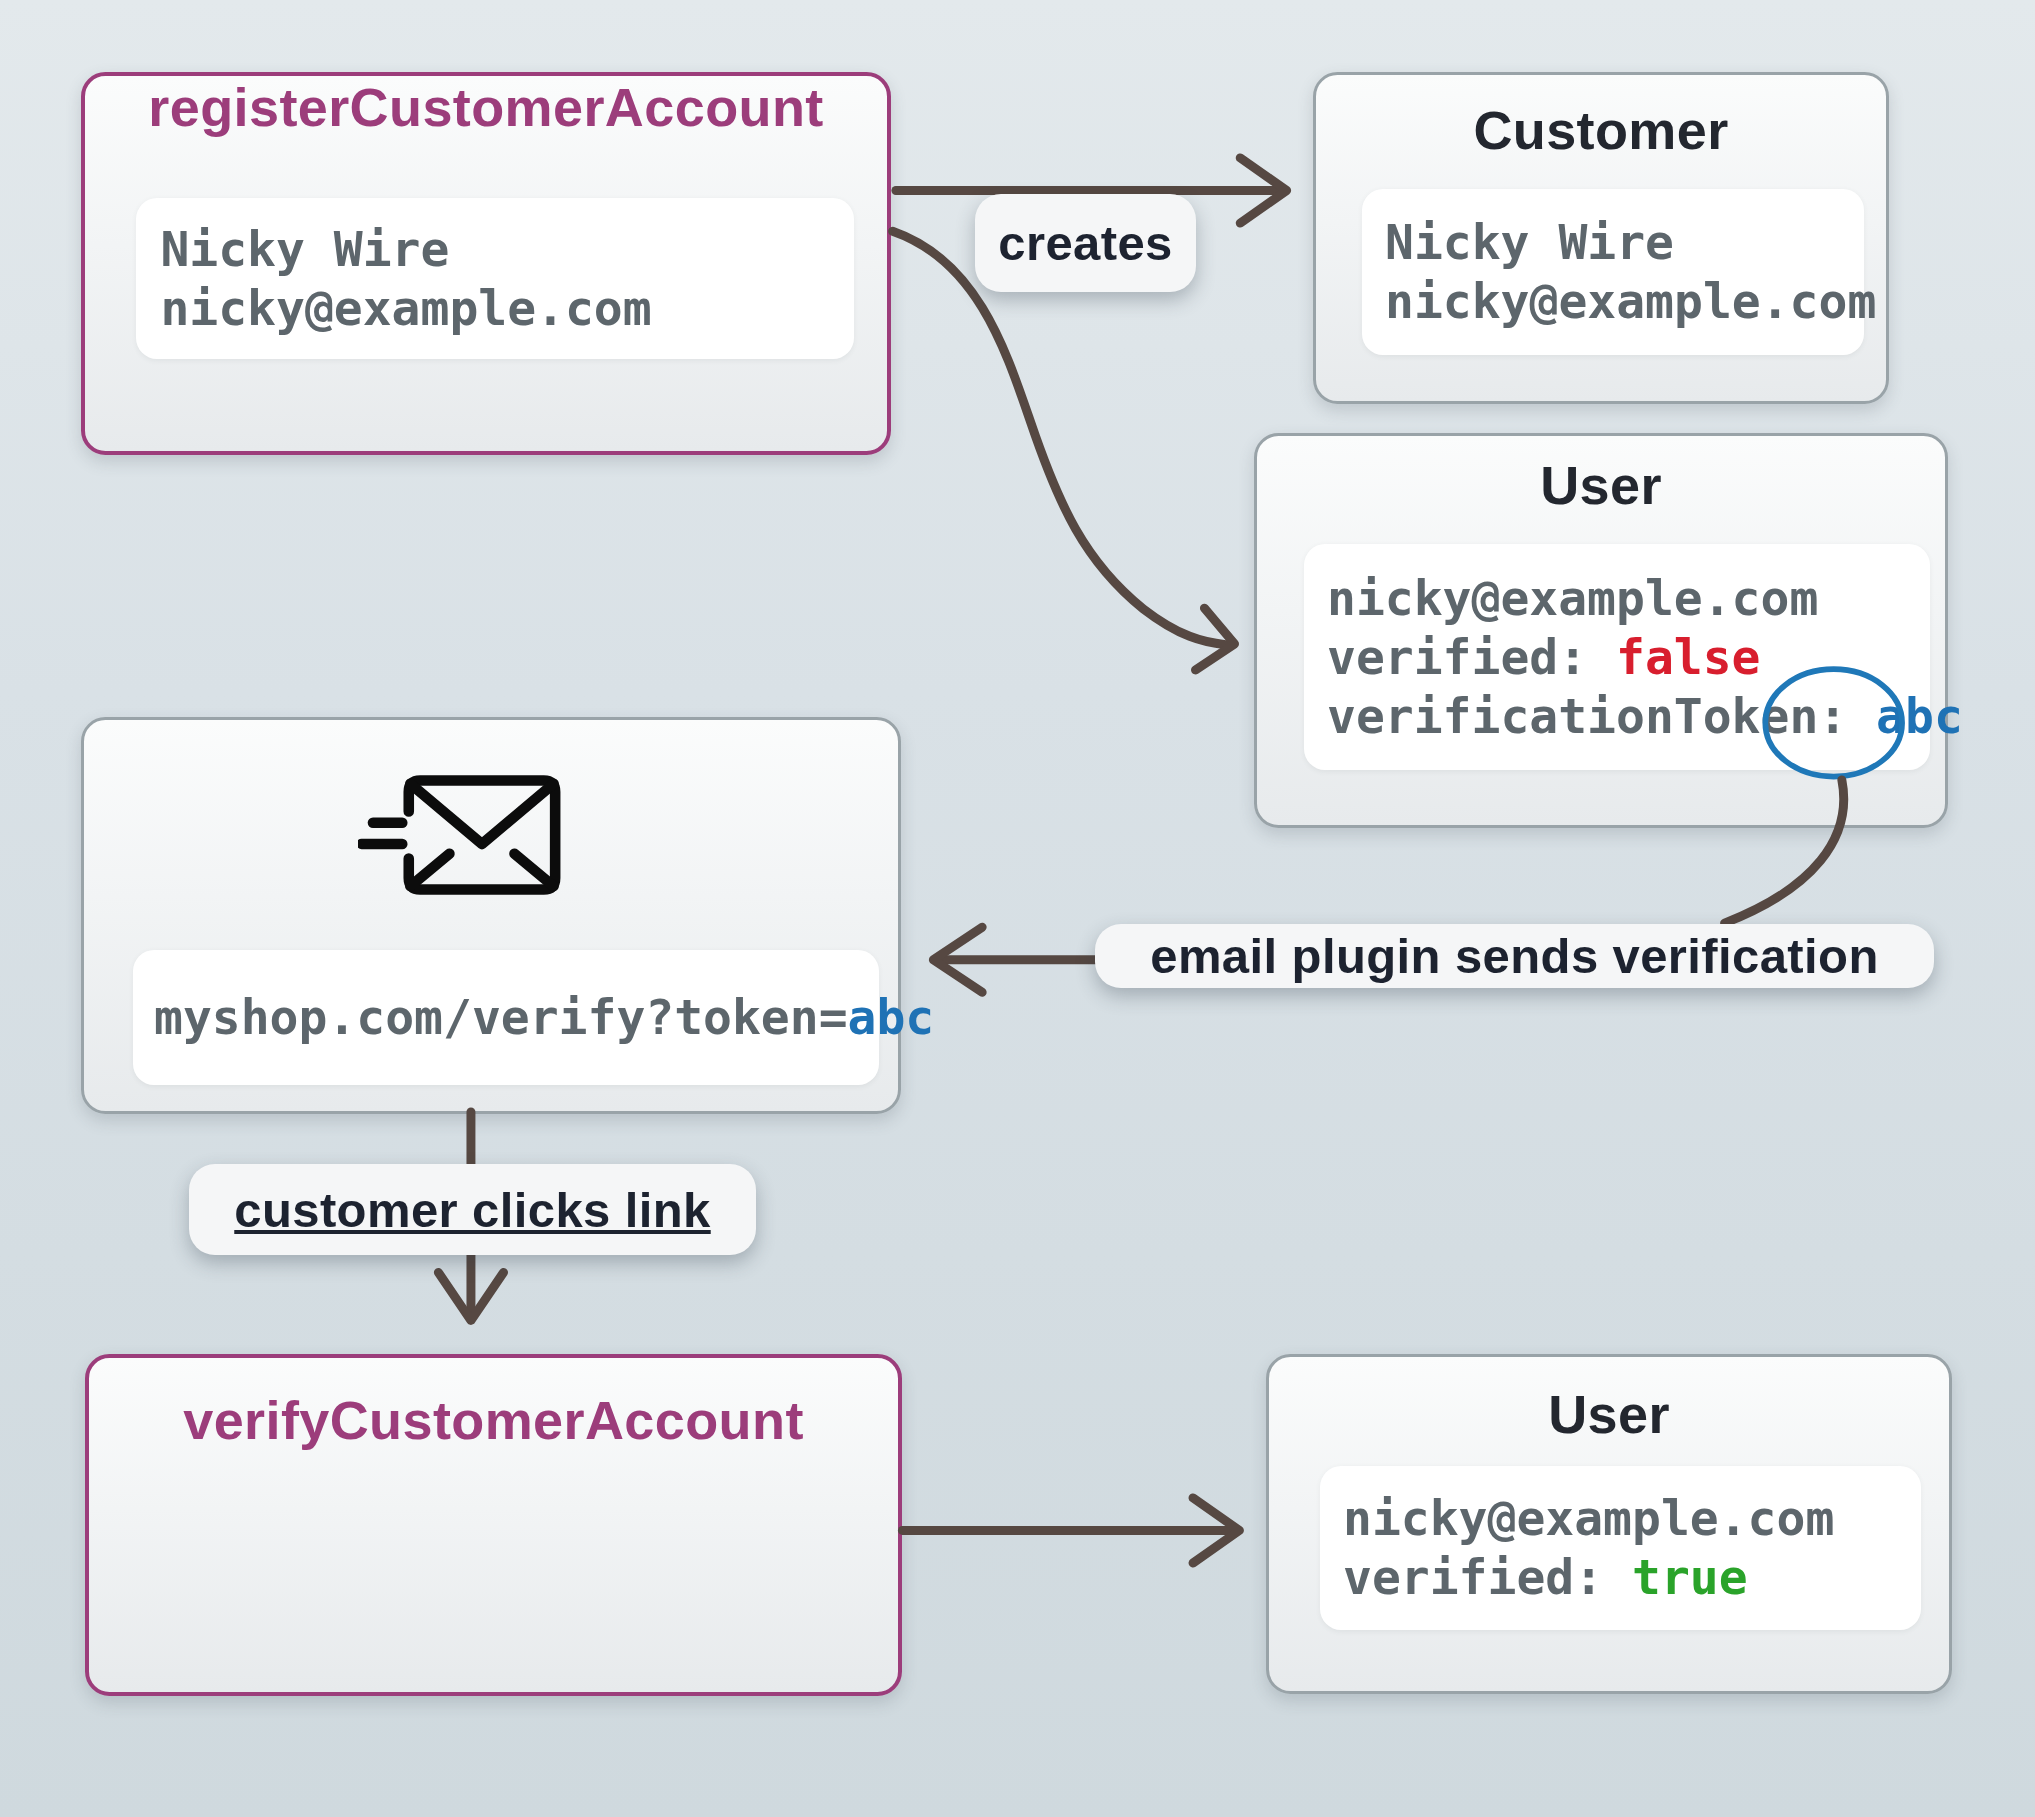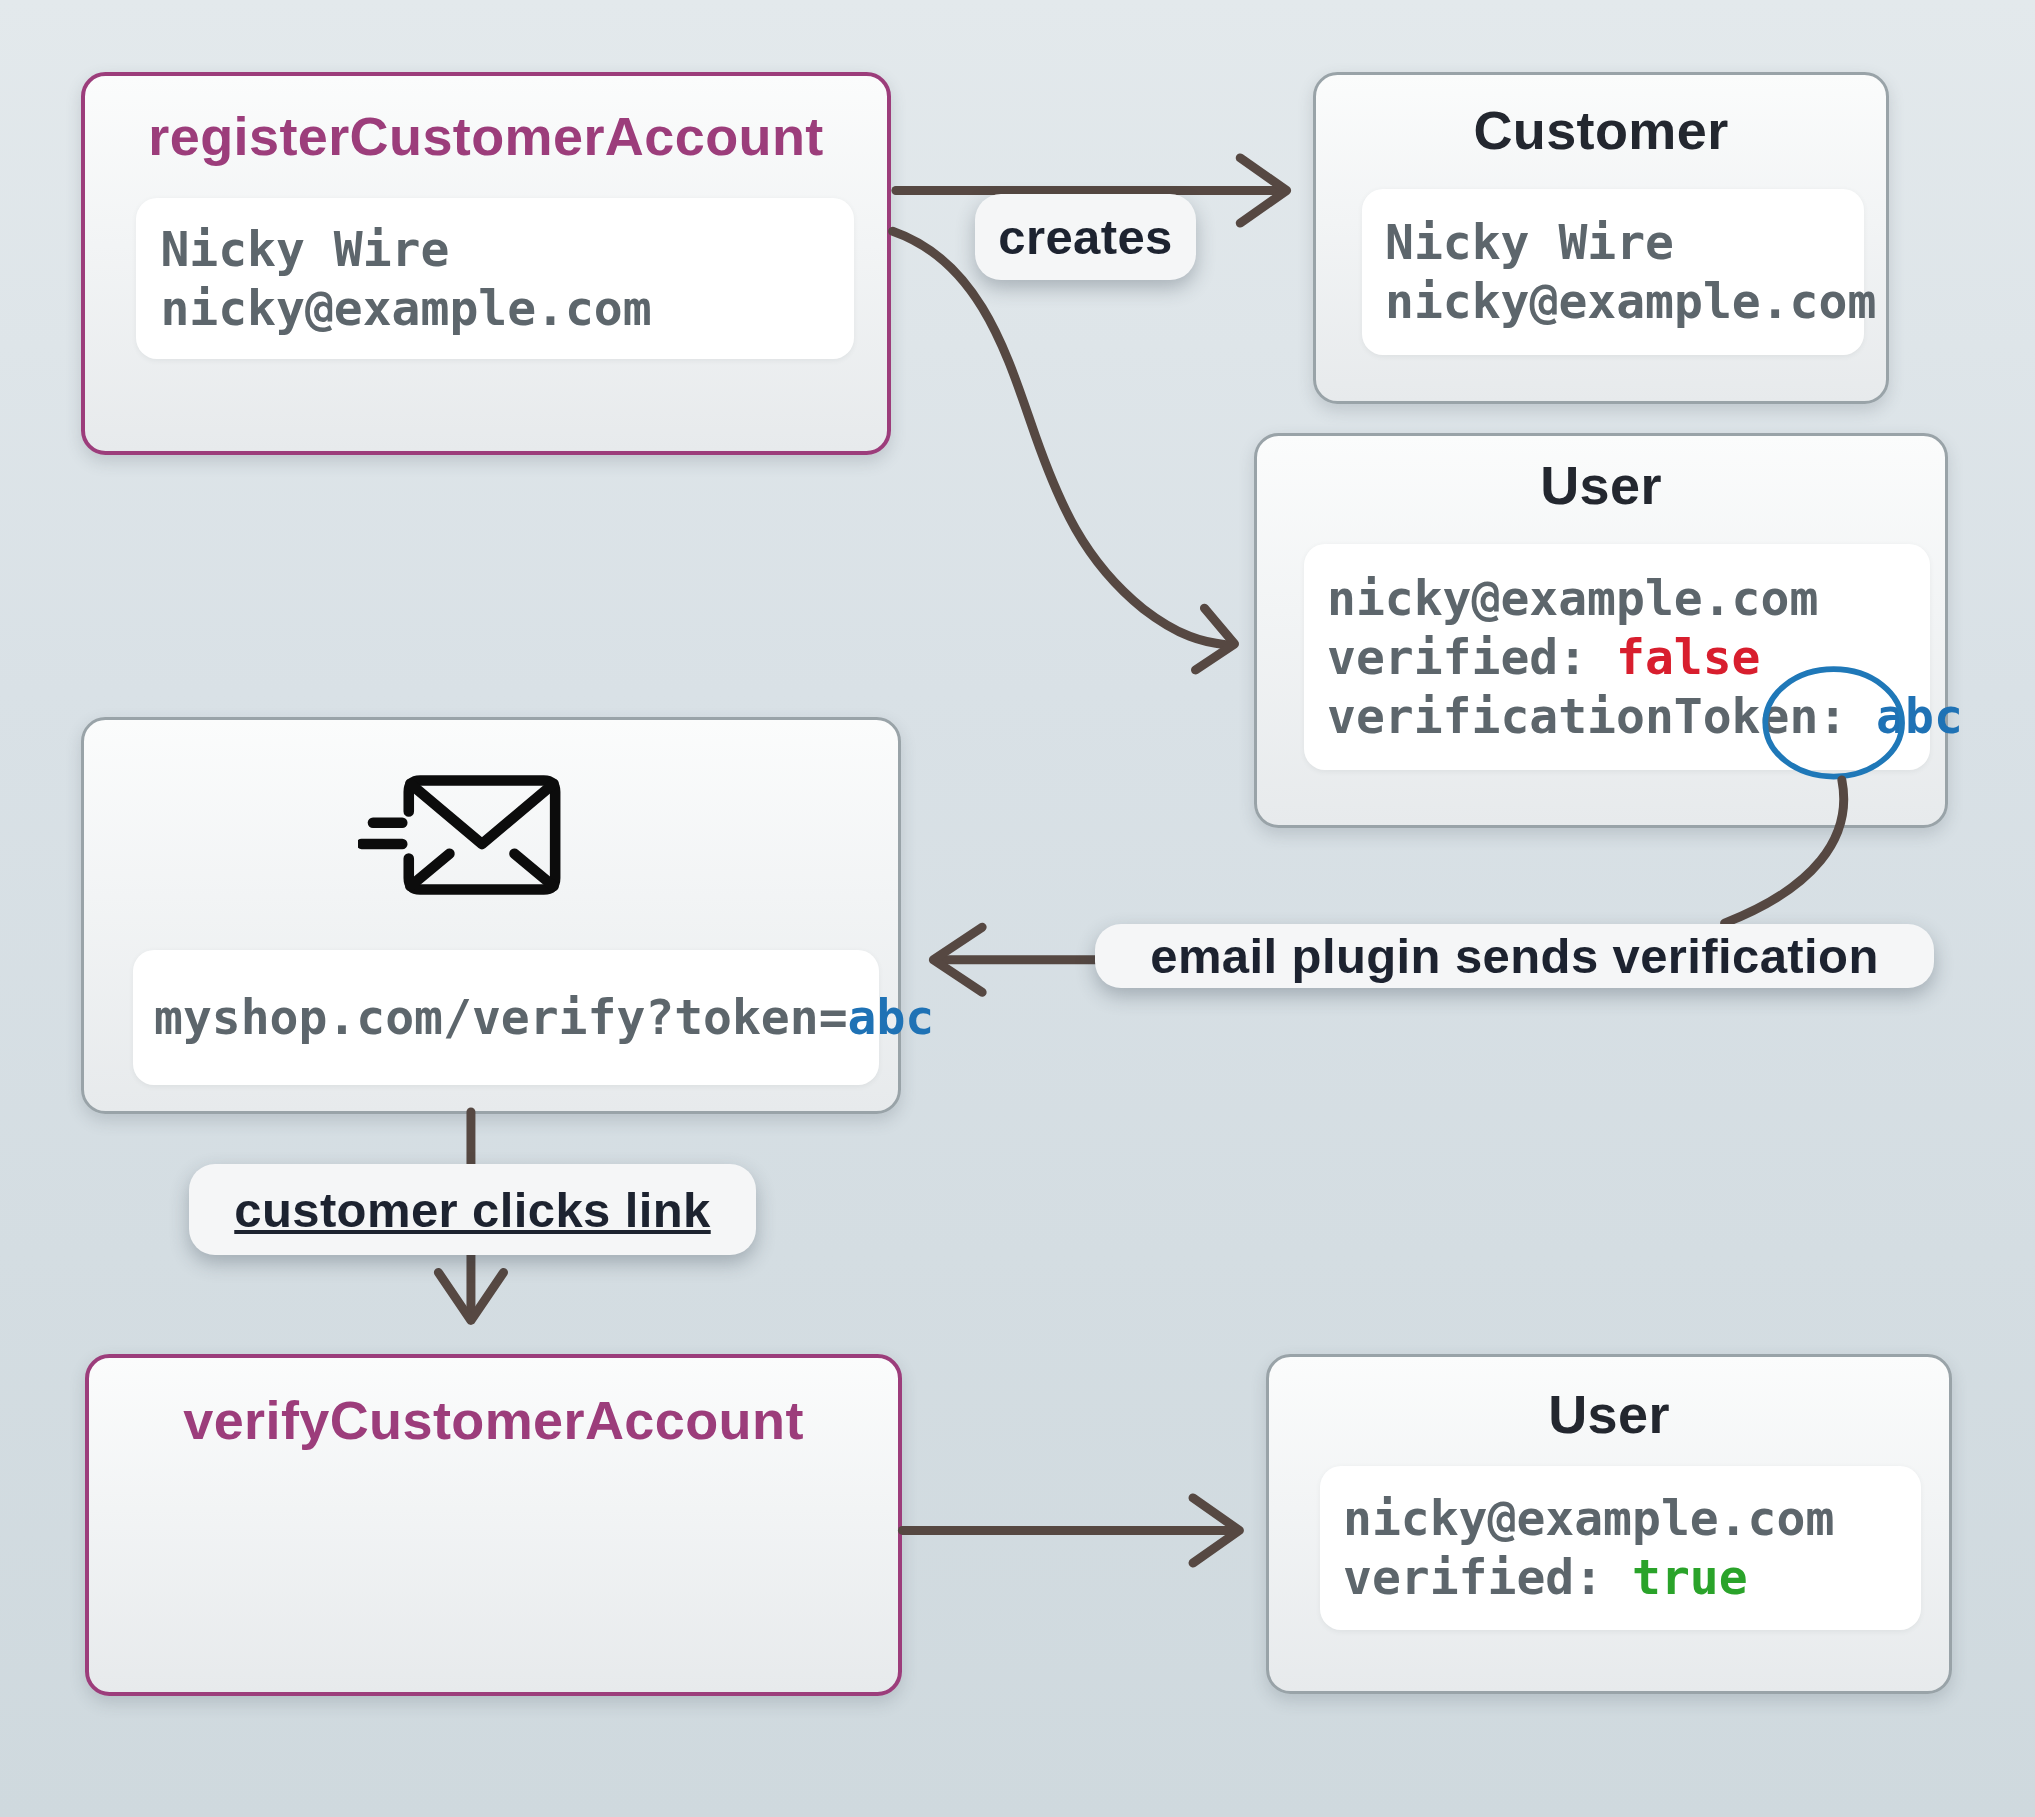--- a/index.html
+++ b/index.html
@@ -30,21 +30,21 @@
     font-weight:bold;font-size:48px;color:#5d666c;line-height:59px;
     box-shadow:0 1.6px 4.9px rgba(70,80,90,.07);
   }
   .line{white-space:pre;}
   .v-red{color:#d81e2e;}
   .v-green{color:#2aa32a;}
   .v-blue{color:#1f72b5;}
 
   
   #register{left:81px;top:72px;width:802px;height:375px;}
-  #register .title{margin-top:29px;}
+  #register .title{}
   #register .card{left:51px;top:122px;width:694px;height:161px;padding-left:24.4px;}
 
   #customer{left:1313px;top:72px;width:570px;height:326px;}
   #customer .title{margin-top:24.4px;}
   #customer .card{left:46px;top:114px;width:479px;height:166px;padding-left:23px;}
 
   #user1{left:1254px;top:433px;width:688px;height:389px;}
   #user1 .title{margin-top:18px;}
   #user1 .card{left:47px;top:108px;width:603px;height:226px;padding-left:23px;}
 
@@ -61,21 +61,21 @@
   #user2 .card{left:51px;top:109px;width:578px;height:164px;padding-left:23px;}
 
   
   .label{
     position:absolute;z-index:10;
     background:#f5f6f7;border-radius:26px;
     box-shadow:0 8.1px 19.5px rgba(44,56,68,.30);
     display:flex;align-items:center;justify-content:center;
     font-weight:bold;font-size:49px;color:#1d2330;letter-spacing:0.4px;
   }
-  #label-creates{left:975px;top:194px;width:221px;height:86px;}
+  #label-creates{left:975px;top:194px;width:221px;height:98px;}
   #label-plugin{left:1095px;top:924px;width:839px;height:64px;}
   #label-clicks{left:189px;top:1164px;width:567px;height:91px;text-decoration:underline;}
 
   
   svg.overlay{position:absolute;left:0;top:0;z-index:5;pointer-events:none;}
   .arrow{stroke:#564842;stroke-width:11;fill:none;stroke-linecap:round;stroke-linejoin:round;}
   .token-ellipse{stroke:#1f78b8;stroke-width:7;fill:none;}
 
   .mail-icon-stroke{stroke:#0c0c0c;stroke-width:13;fill:none;stroke-linecap:round;stroke-linejoin:round;}
 </style>

